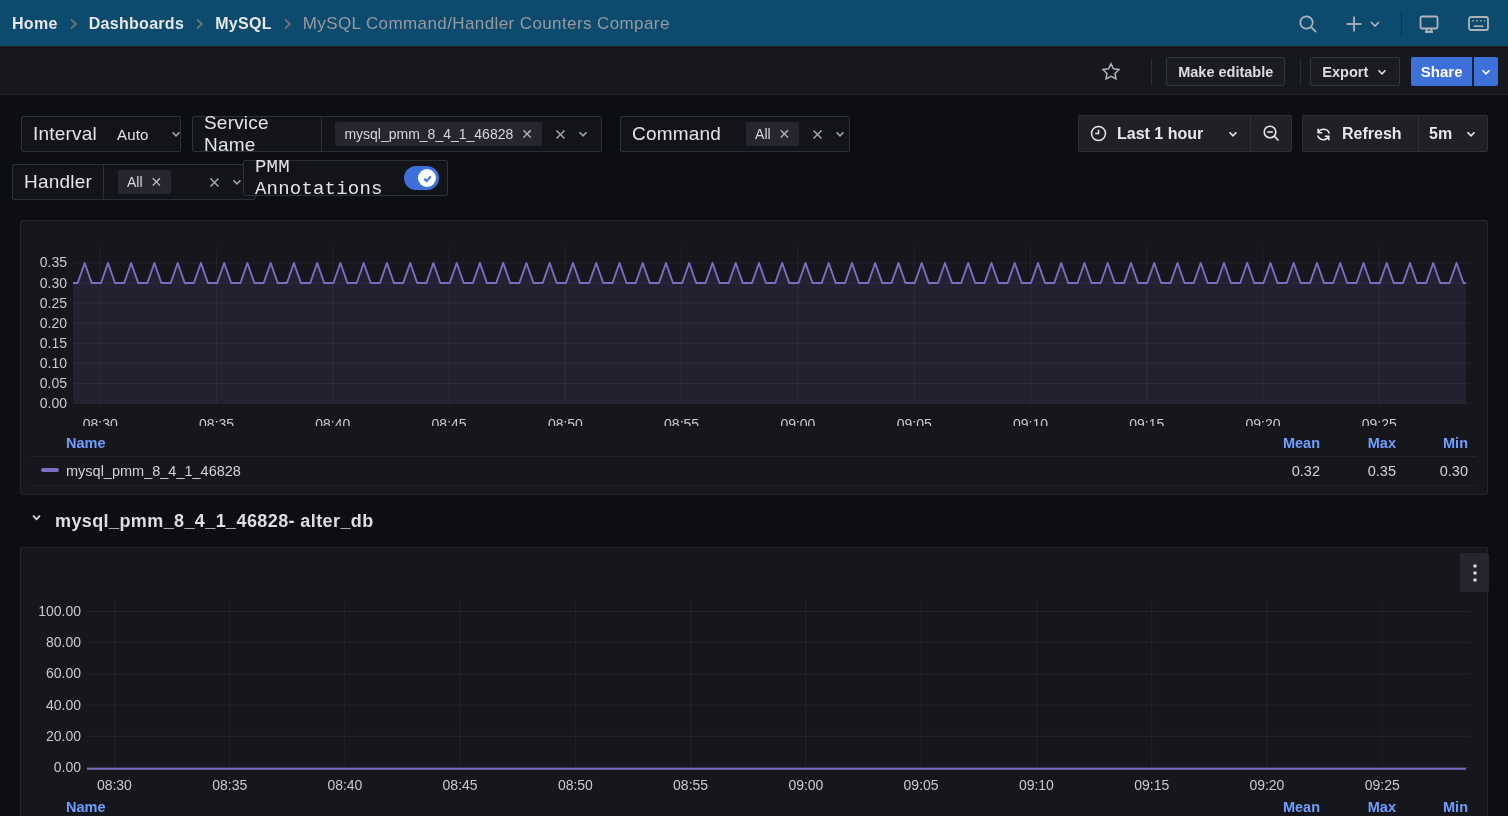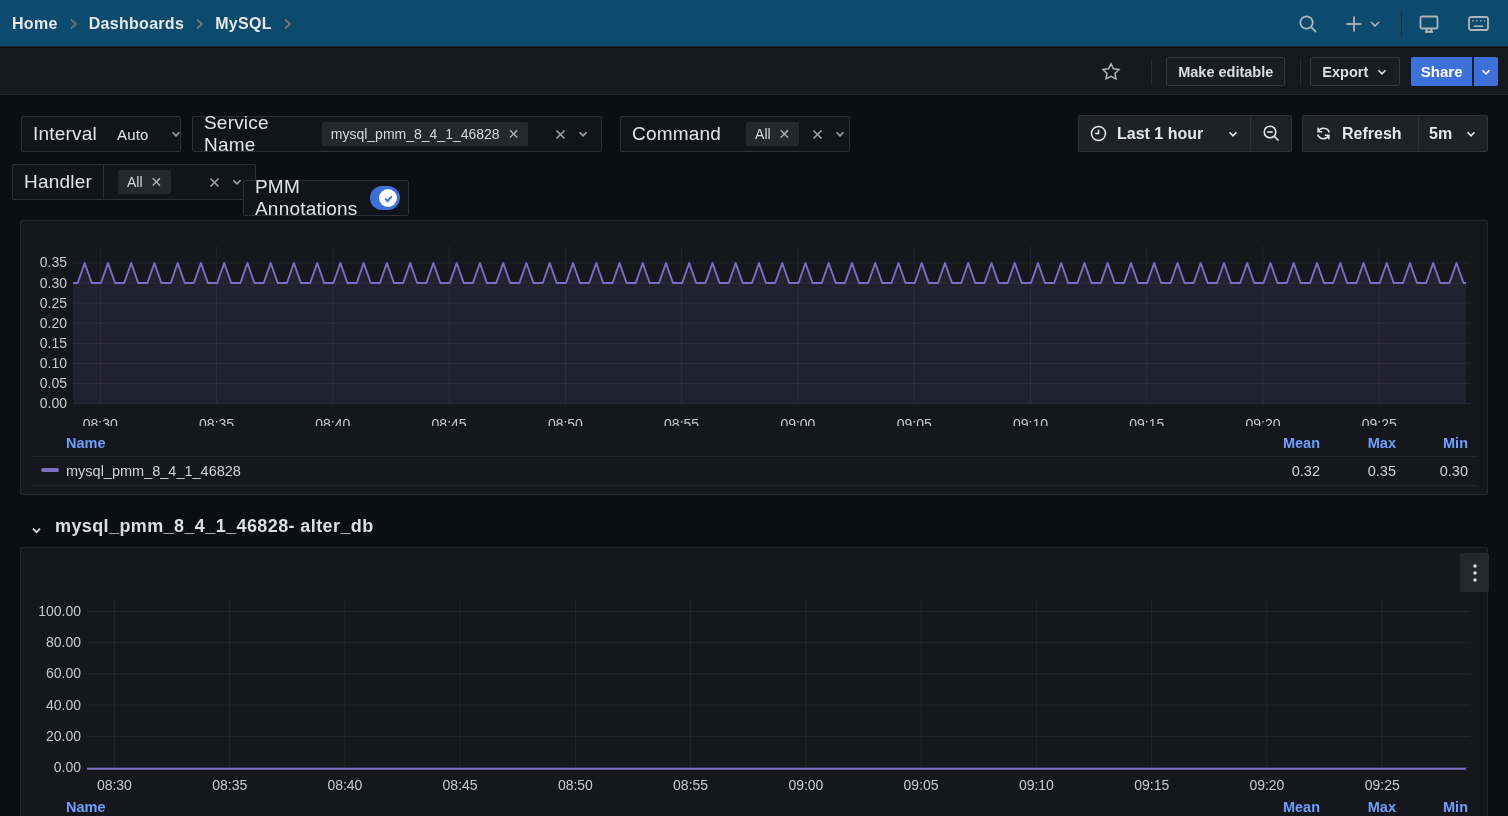--- a/index.html
+++ b/index.html
@@ -57,20 +57,21 @@
         <path d="M2 2.5 L7 7 L2 11.5"></path>
       </svg>
     <span class="crumb">Dashboards</span>
       <svg class="csep" width="9" height="14" viewBox="0 0 9 14" fill="none" stroke="#70747b" stroke-width="1.8">
         <path d="M2 2.5 L7 7 L2 11.5"></path>
       </svg>
     <span class="crumb">MySQL</span>
       <svg class="csep" width="9" height="14" viewBox="0 0 9 14" fill="none" stroke="#70747b" stroke-width="1.8">
         <path d="M2 2.5 L7 7 L2 11.5"></path>
       </svg>
+    <span class="crumblast">MySQL Command/Handler Counters Compare</span>
   </div>
   <div id="topicons" style="right:17.5px;">
     <svg width="22" height="22" viewBox="0 0 22 22" fill="none" stroke="#b0b3b9" stroke-width="1.8" style="margin-right:27px">
       <circle cx="9.5" cy="9.5" r="6.2"></circle>
         <line x1="14.2" y1="14.2" x2="19" y2="19"></line>
     </svg>
     <svg width="34" height="22" viewBox="0 0 34 22" fill="none" stroke="#b0b3b9" stroke-width="1.8">
       <line x1="8" y1="3.5" x2="8" y2="18.5"></line>
         <line x1="0.5" y1="11" x2="15.5" y2="11"></line>
       <path d="M25 9 l4 4 l4 -4" stroke-width="1.7"></path>
@@ -118,21 +119,21 @@
 <div class="fbox" style="left:21px; top:116px; width:160px;">
   <div class="flabel">Interval</div>
     <div class="fsep"></div>
   <div class="fval">Auto</div>
   <div class="fctl">
       <svg width="12" height="12" viewBox="0 0 12 12" fill="none" stroke="#9fa2a8" stroke-width="1.6">
         <path d="M2.5 4.2 L6 7.8 L9.5 4.2"></path>
       </svg>
     </div>
 </div>
-<div class="fbox" style="left:192px; top:116px; width:410px;gap:14px;">
+<div class="fbox" style="left:192px; top:116px; width:410px;">
   <div class="flabel">Service Name</div>
     <div class="fsep"></div>
   <div class="chip">mysql_pmm_8_4_1_46828 <span class="cx">✕</span></div>
   <div class="fctl">
     <svg width="13" height="13" viewBox="0 0 13 13" fill="none" stroke="#9fa2a8" stroke-width="1.6">
         <path d="M2.5 2.5 L10.5 10.5 M10.5 2.5 L2.5 10.5"></path>
       </svg>
     <svg width="12" height="12" viewBox="0 0 12 12" fill="none" stroke="#9fa2a8" stroke-width="1.6">
         <path d="M2.5 4.2 L6 7.8 L9.5 4.2"></path>
       </svg>
@@ -166,21 +167,21 @@
   <div class="tsep"></div>
   <div style="flex:1; display:flex; align-items:center; justify-content:center;">
     <svg width="19" height="19" viewBox="0 0 19 19" fill="none" stroke="#e6e7e9" stroke-width="1.6">
       <circle cx="8" cy="8" r="5.8"></circle>
         <line x1="12.4" y1="12.4" x2="16.5" y2="16.5"></line>
         <line x1="5.2" y1="8" x2="10.8" y2="8"></line>
     </svg>
   </div>
 </div>
 <div class="tgroup" style="left:1302px; top:115px; width:186px;">
-  <div style="width:115px; display:flex; align-items:center; padding:0 12px;">
+  <div style="width:115px; display:flex; align-items:flex-end; padding:0 12px;">
     <svg width="17" height="17" viewBox="0 0 17 17" fill="none" stroke="#e6e7e9" stroke-width="1.6">
       <path d="M3.2 6.6 A6 6 0 0 1 14.3 7.4 M13.8 10.4 A6 6 0 0 1 2.7 9.6"></path>
       <path d="M3.2 2.8 V6.8 H7.2" fill="none"></path>
       <path d="M13.8 14.2 V10.2 H9.8" fill="none"></path>
     </svg>
     <span style="margin-left:10px;">Refresh</span>
   </div>
   <div class="tsep"></div>
   <div style="flex:1; display:flex; align-items:center; padding:0 10px;">
     5m
@@ -196,21 +197,21 @@
   <div class="chip">All <span class="cx">✕</span></div>
   <div class="fctl">
     <svg width="13" height="13" viewBox="0 0 13 13" fill="none" stroke="#9fa2a8" stroke-width="1.6">
         <path d="M2.5 2.5 L10.5 10.5 M10.5 2.5 L2.5 10.5"></path>
       </svg>
     <svg width="12" height="12" viewBox="0 0 12 12" fill="none" stroke="#9fa2a8" stroke-width="1.6">
         <path d="M2.5 4.2 L6 7.8 L9.5 4.2"></path>
       </svg>
   </div>
 </div>
-<div class="fbox" style="left:243px; top:180px; width:166px;">
+<div class="fbox" style="left:243px; top:160px; width:205px;font-family:Liberation Mono, monospace;">
   <div class="flabel">PMM Annotations</div>
   <div style="margin-left:auto; margin-right:8px; width:44px; height:24px; background:#3d71d9; border-radius:12px; position:relative;">
     <div style="position:absolute; right:3px; top:3px; width:18px; height:18px; background:#fff; border-radius:50%; display:flex; align-items:center; justify-content:center;">
       <svg width="11" height="11" viewBox="0 0 10 10" fill="none" stroke="#3d71d9" stroke-width="1.8">
           <path d="M2 5.2 L4.2 7.4 L8 3"></path>
         </svg>
     </div>
   </div>
 </div>
 
@@ -269,21 +270,21 @@
   <div class="legend-h" style="right:19px; top:214px;">Min</div>
   <div class="lsep" style="top:235px;"></div>
   <div style="position:absolute; left:20px; top:247px; width:18px; height:4px; background:#7d6ec3; border-radius:2px;"></div>
   <div class="legend-t" style="left:45px; top:242px;">mysql_pmm_8_4_1_46828</div>
   <div class="legend-t" style="right:167px; top:242px;">0.32</div>
   <div class="legend-t" style="right:91px; top:242px;">0.35</div>
   <div class="legend-t" style="right:19px; top:242px;">0.30</div>
   <div class="lsep" style="top:264px;"></div>
 </div>
 
-<div class="abs" style="left:30px; top:511px; width:1400px; height:26px; display:flex; align-items:flex-end; gap:12px;">
+<div class="abs" style="left:30px; top:511px; width:1400px; height:26px; display:flex; align-items:flex-start; gap:12px;">
   <svg width="13" height="13" viewBox="0 0 13 13" fill="none" stroke="#dddee1" stroke-width="1.8">
       <path d="M3 4.7 L6.5 8.3 L10 4.7"></path>
     </svg>
   <span style="font-size:18px; font-weight:700; letter-spacing:0.4px; color:#dddee1;">mysql_pmm_8_4_1_46828- alter_db</span>
 </div>
 
 <div class="panel" style="top:547px; height:290px;">
   <div style="position:absolute; left:1439px; top:5px; width:29px; height:39px; background:#26272e; border-radius:2px; display:flex; align-items:center; justify-content:center;">
     <svg width="4" height="18" viewBox="0 0 4 18" fill="#d8d9dd">
         <circle cx="2" cy="2" r="1.8"></circle>

